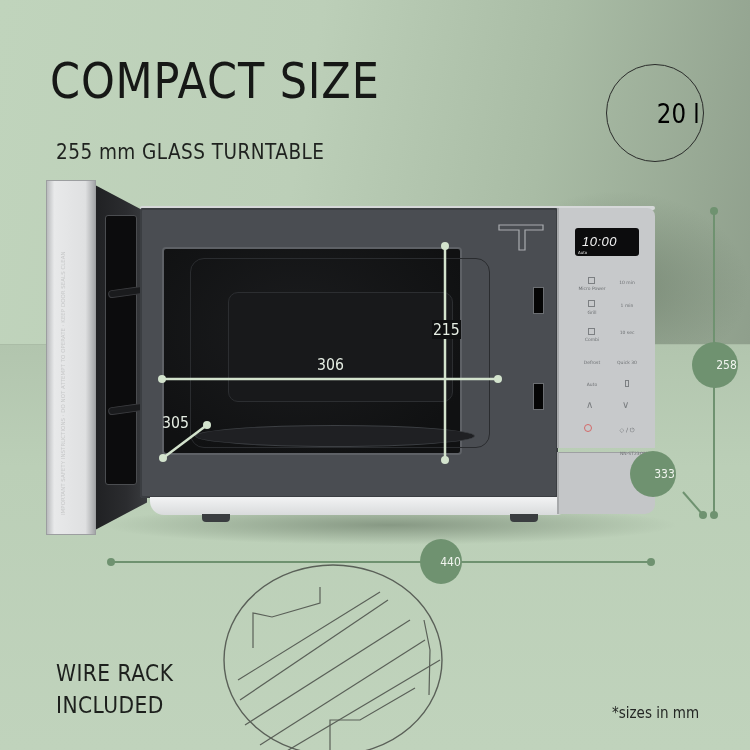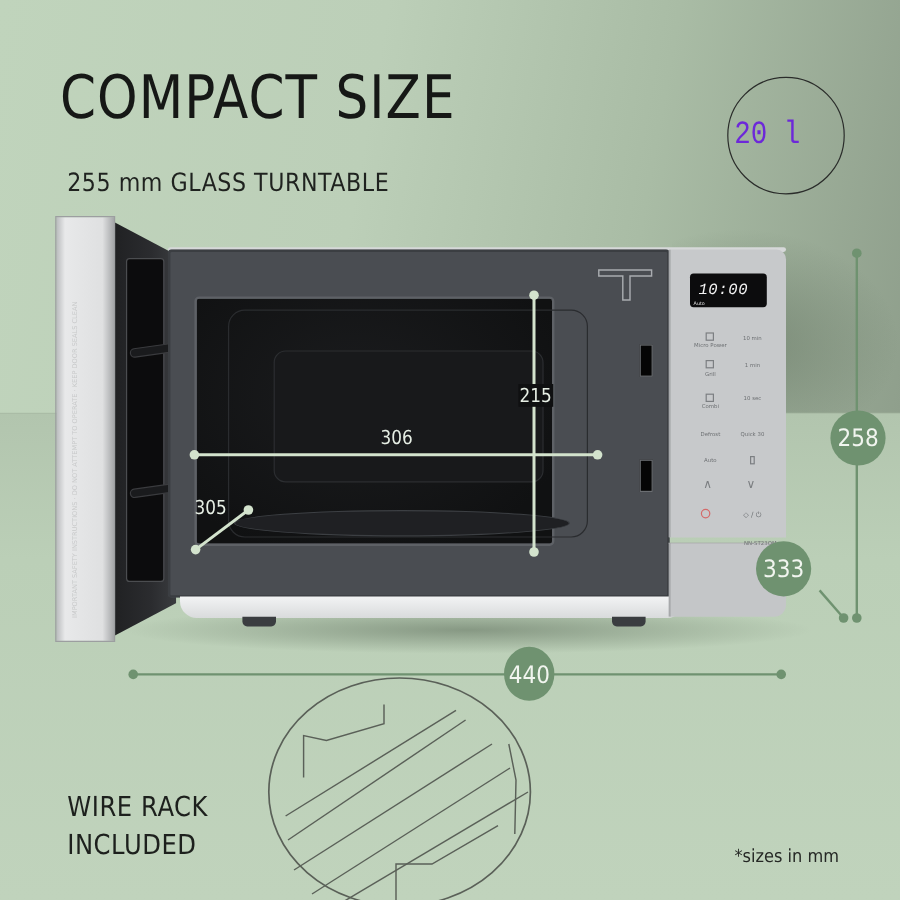--- a/index.html
+++ b/index.html
@@ -34,22 +34,22 @@
     color: #161816; transform: scaleX(0.86); transform-origin: left top;
   }
   .subtitle {
     position: absolute; left: 56px; top: 140px;
     font-size: 21px; color: #1f221f; letter-spacing: 0.5px;
     transform: scaleX(0.88); transform-origin: left top;
   }
   .capacity-badge {
     position: absolute; left: 606px; top: 64px; width: 98px; height: 98px;
     border: 1.5px solid #2a2c2a; border-radius: 50%;
-    display: flex; align-items: center; justify-content: flex-start;
-    font-size: 27px; color: #6d28d9; font-family: Liberation Mono, monospace;
+    display: flex; align-items: center; justify-content: flex-end;
+    font-size: 27px; color: #000000;
   }
   .capacity-badge span { transform: scaleX(0.85); display: inline-block; }
 
   
   .mw-body {
     position: absolute; left: 140px; top: 208px; width: 418px; height: 290px;
     background: #4a4d52; border-radius: 3px;
     box-shadow: inset 0 0 0 2px #3b3e42;
   }
   .mw-top-edge { position: absolute; left: 140px; top: 206px; width: 515px; height: 4px; background: #d6d8d9; border-radius: 2px; }
@@ -91,21 +91,21 @@
     position: absolute; left: 557px; top: 452px; width: 98px; height: 62px;
     background: #c4c6c8; border-radius: 0 0 10px 0;
     border-left: 2px solid #a7a9ab; border-top: 1px solid #9ea0a2;
   }
   .display {
     position: absolute; left: 575px; top: 228px; width: 64px; height: 28px;
     background: #0c0c0d; border-radius: 3px;
   }
   .display-time {
     position: absolute; left: 582px; top: 234px;
-    font-family: Liberation Mono, monospace; font-size: 13px; font-style: italic;
+    font-family: Liberation Sans, sans-serif; font-size: 13px; font-style: italic;
     color: #f3f3f3; letter-spacing: 0.5px;
   }
   .display-mode {
     position: absolute; left: 578px; top: 250px; font-size: 4px; color: #e6e6e6;
   }
   .btn-label {
     position: absolute; font-size: 4.5px; color: #6d7073; text-align: center; width: 36px;
   }
   .btn-icon {
     position: absolute; width: 7px; height: 7px; border: 0.8px solid #7c7f82;
@@ -140,22 +140,22 @@
   .door-hook { position: absolute; height: 8px; width: 38px; background: #1a1b1d; border-radius: 4px; border: 1px solid #3a3b3e; }
 
   
   .dim-svg { position: absolute; left: 0; top: 0; width: 750px; height: 750px; }
   .dim-label-light {
     position: absolute; font-size: 16px; color: #e6eee4;
     transform: scaleX(0.88); transform-origin: left top;
   }
   .dim-bubble {
     position: absolute; border-radius: 50%; background: #6f9270;
-    display: flex; align-items: center; justify-content: center;
-    color: #f1f5ef; font-size: 20px;
+    display: flex; align-items: center; justify-content: flex-end;
+    color: #f1f5ef; font-size: 12px;
   }
   .dim-bubble span { transform: scaleX(0.9); display: inline-block; }
 
   .rack-label {
     position: absolute; left: 56px; top: 657px; font-size: 23px; line-height: 32px;
     color: #1d201d; letter-spacing: 0.5px; transform: scaleX(0.88); transform-origin: left top;
   }
   .footnote {
     position: absolute; left: 612px; top: 704px; font-size: 15px; color: #252825;
     transform: scaleX(0.9); transform-origin: left top;

